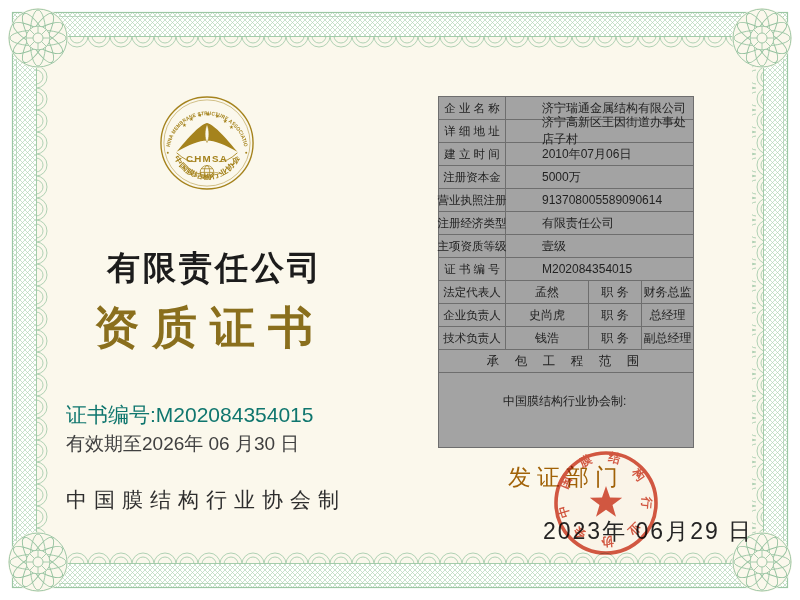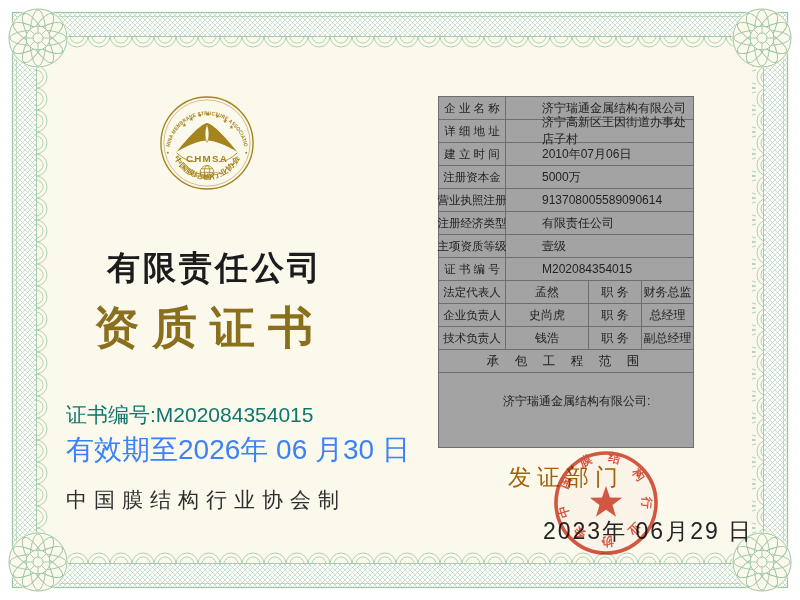--- a/index.html
+++ b/index.html
@@ -9,21 +9,21 @@
   .border-svg,.seal-svg,.stamp-svg{position:absolute;}
   .border-svg{left:0;top:0;width:800px;height:600px;}
   .seal-svg{left:158px;top:94px;width:98px;height:98px;}
   
   .title1{position:absolute;left:55px;top:246px;width:320px;text-align:center;
     font-size:33px;font-weight:bold;color:#1c1c1c;letter-spacing:3px;}
   .title2{position:absolute;left:55px;top:298px;width:310px;text-align:center;
     font-family:Liberation Mono, monospace;
     font-size:45px;font-weight:bold;color:#8a6f1d;letter-spacing:13px;}
   .certno{position:absolute;left:66px;top:401px;font-size:21px;color:#0f766e;}
-  .validity{position:absolute;left:66px;top:431px;font-size:28px;color:#3b82f6;}
+  .validity{position:absolute;left:66px;top:431px;font-size:19px;color:#404040;}
   .issuer{position:absolute;left:66px;top:486px;font-size:21px;color:#2e2e2e;letter-spacing:7px;}
   
   .info-table{position:absolute;left:438px;top:96px;width:256px;height:352px;
     border:1px solid #6e6e6e;background:#a3a3a3;display:flex;flex-direction:column;
     box-sizing:border-box;color:#222;}
   .t-row{display:flex;height:22px;min-height:22px;align-items:stretch;border-bottom:1px solid #6e6e6e;}
   .cell{display:flex;align-items:center;font-size:12px;}
   .cell.lab{width:66px;min-width:66px;justify-content:center;border-right:1px solid #6e6e6e;
     font-size:11.5px;white-space:pre;}
   .cell.val{flex:1;padding-left:8px;margin-left:28px;}
@@ -176,21 +176,21 @@
       <div class="cell duty">总经理</div>
     </div>
     <div class="t-row">
       <div class="cell lab">技术负责人</div>
       <div class="cell pname">钱浩</div>
       <div class="cell dlab">职 务</div>
       <div class="cell duty">副总经理</div>
     </div>
     <div class="scope-head">承 包 工 程 范 围</div>
     <div class="scope-box">
-      <div>济宁瑞通金属结构有限公司:</div>
+      <div>中国膜结构行业协会制:</div>
     </div>
   </div>
 
   <div class="issuing-dept">发证部门</div>
   <div class="issue-date">2023年 06月29 日</div>
 
   <svg class="stamp-svg" viewBox="-55 -55 110 110">
     <defs>
       <path id="stampRing" d="M -36.1,13 A 38.4 38.4 0 1 1 -34.4,16.1"></path>
     </defs>

